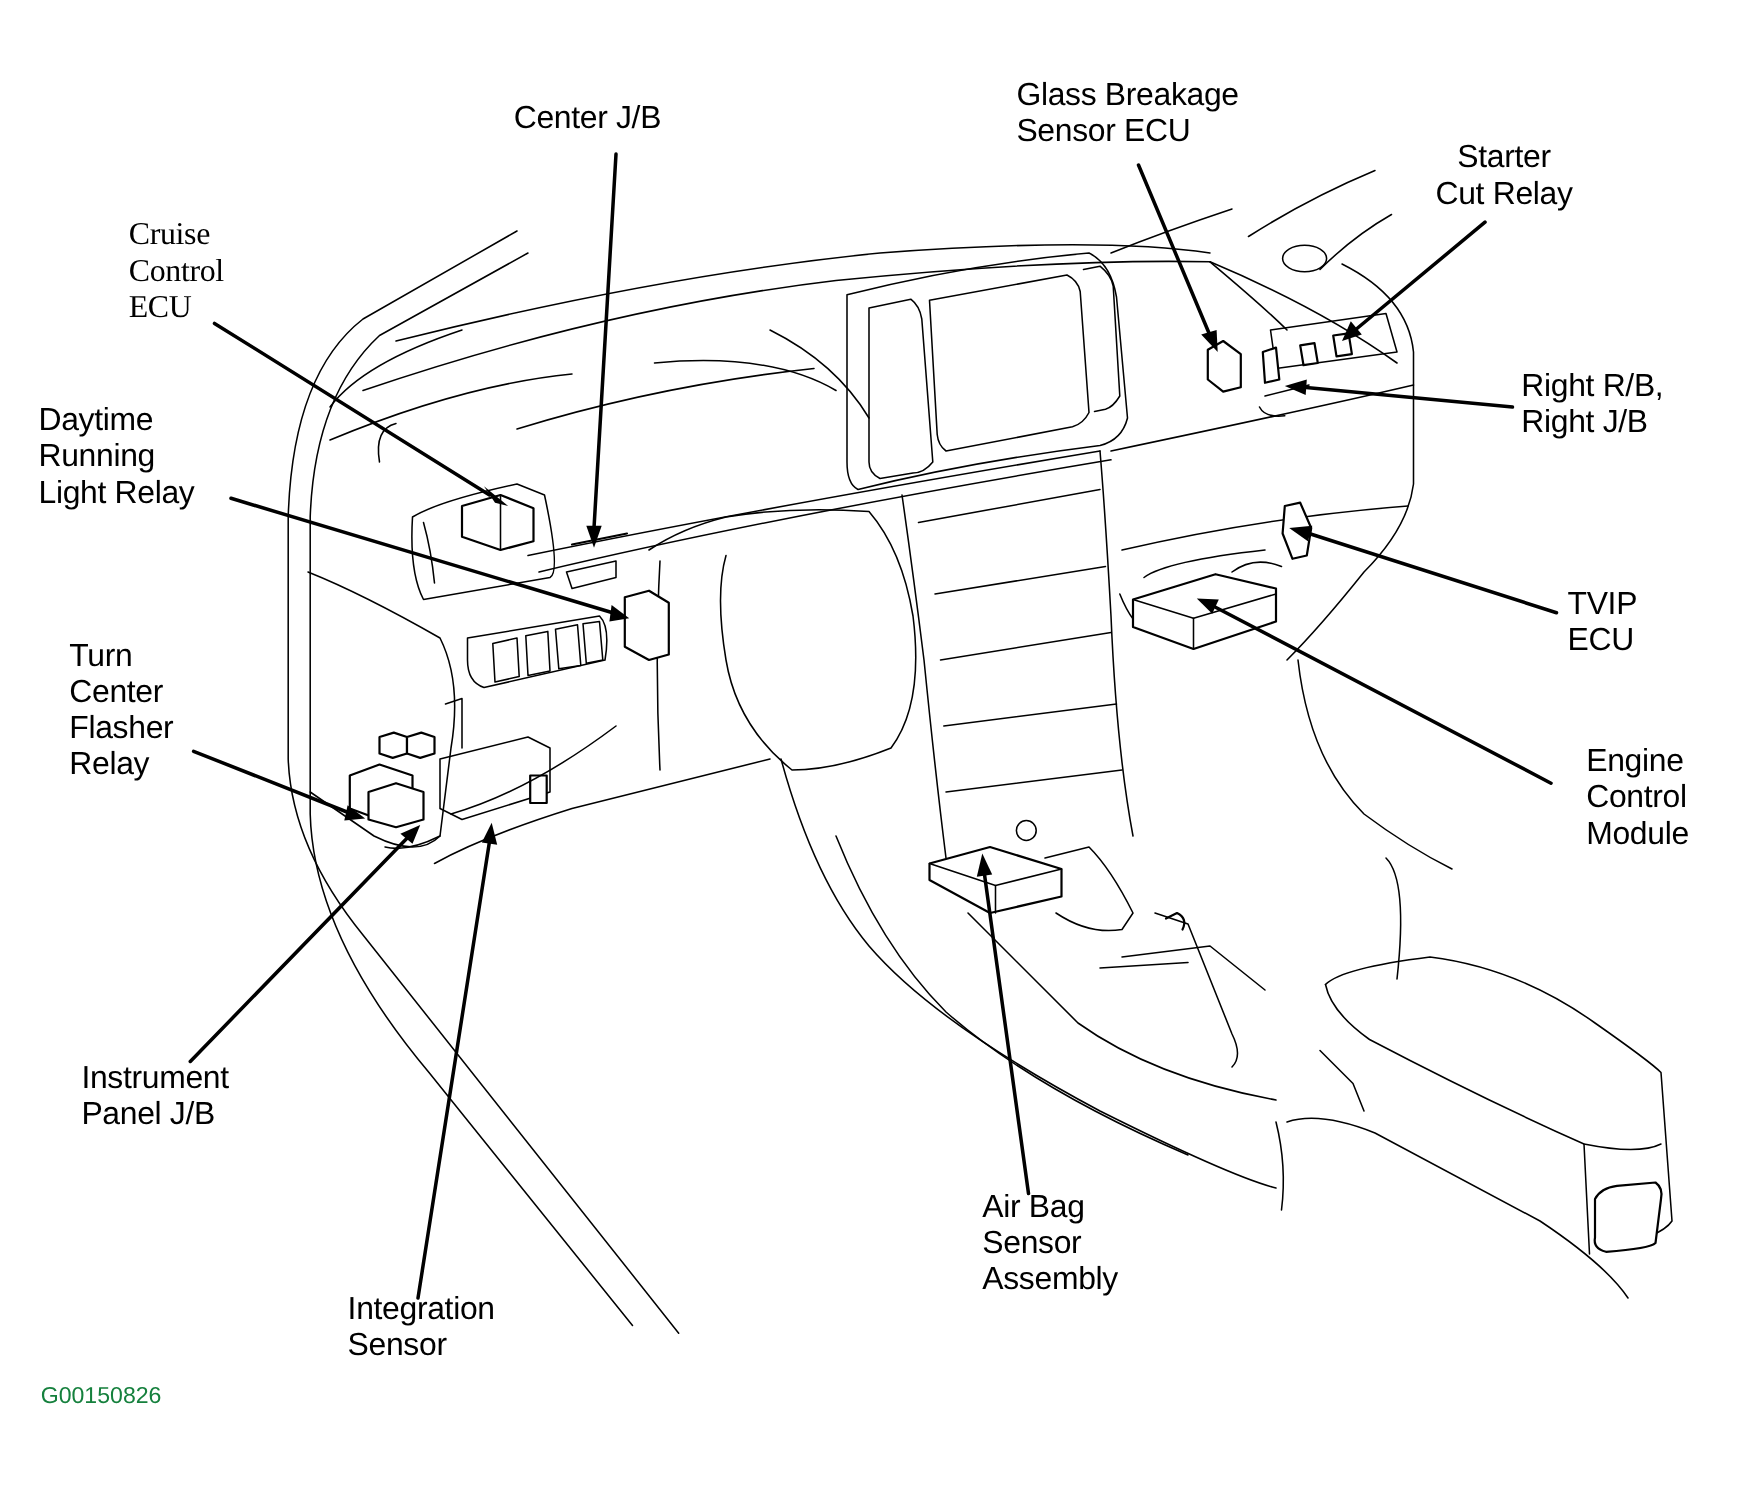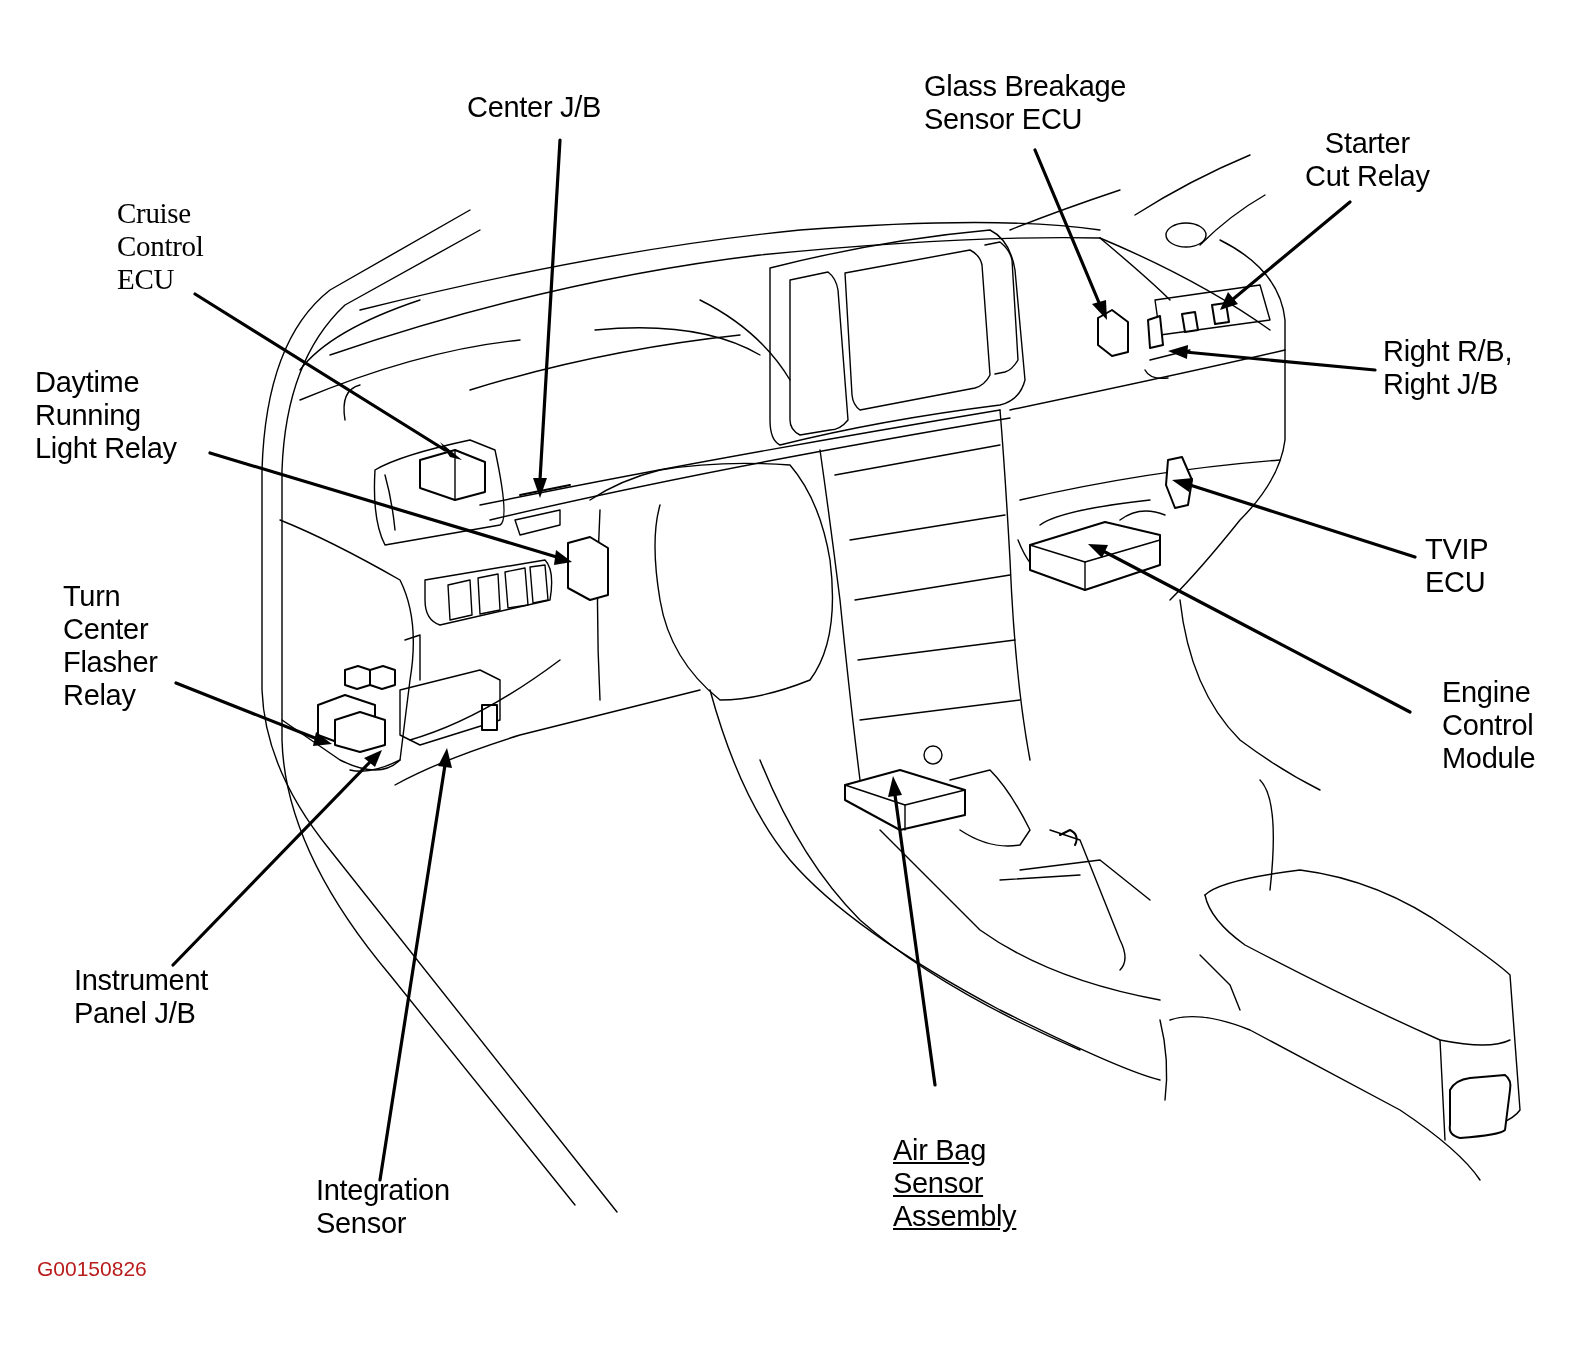--- a/index.html
+++ b/index.html
@@ -1,20 +1,20 @@
 <!DOCTYPE html>
 <html><head>
 <meta charset="utf-8">
 <style>
   html, body { margin: 0; padding: 0; background: #ffffff; }
   body { width: 1585px; height: 1365px; position: relative; overflow: hidden;
          font-family: "Liberation Sans", "DejaVu Sans", sans-serif; color: #000; }
   #art { position: absolute; left: 0; top: 0; width: 1585px; height: 1365px; }
   .lbl { position: absolute; font-size: 29px; line-height: 33px; white-space: pre; color: #000; letter-spacing: -0.3px; }
-  .fig { position: absolute; font-size: 21px; line-height: 24px; color: #b91c1c; }
+  .fig { position: absolute; font-size: 21px; line-height: 24px; color: #15803d; }
   .thin { fill: none; stroke: #000; stroke-width: 1.4; stroke-linecap: round; stroke-linejoin: round; }
   .med  { fill: none; stroke: #000; stroke-width: 2; stroke-linecap: round; stroke-linejoin: round; }
   .box  { fill: #fff; stroke: #000; stroke-width: 2; stroke-linejoin: round; }
   .lead { stroke: #000; stroke-width: 3.2; stroke-linecap: round; fill: none; }
   .head { fill: #000; stroke: none; }
 </style>
 </head>
 <body>
 
 <svg id="art" viewBox="0 0 1585 1365" xmlns="http://www.w3.org/2000/svg">
@@ -186,21 +186,21 @@
 Running
 Light Relay</div>
 <div class="lbl" style="left:63px;  top:580px;">Turn
 Center
 Flasher
 Relay</div>
 <div class="lbl" style="left:74px;  top:964px;">Instrument
 Panel J/B</div>
 <div class="lbl" style="left:316px; top:1174px;">Integration
 Sensor</div>
-<div class="lbl" style="left:893px; top:1134px;text-decoration:underline;">Air Bag
+<div class="lbl" style="left:893px; top:1081px;">Air Bag
 Sensor
 Assembly</div>
 <div class="lbl" style="left:924px; top:70px;">Glass Breakage
 Sensor ECU</div>
 <div class="lbl" style="left:1305px; top:127px;text-align:center;">Starter
 Cut Relay</div>
 <div class="lbl" style="left:1383px; top:335px;">Right R/B,
 Right J/B</div>
 <div class="lbl" style="left:1425px; top:533px;">TVIP
 ECU</div>

